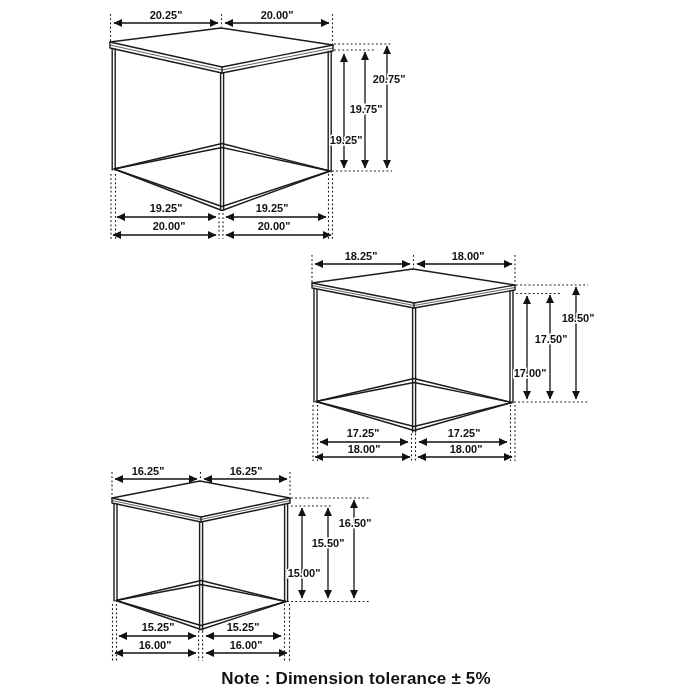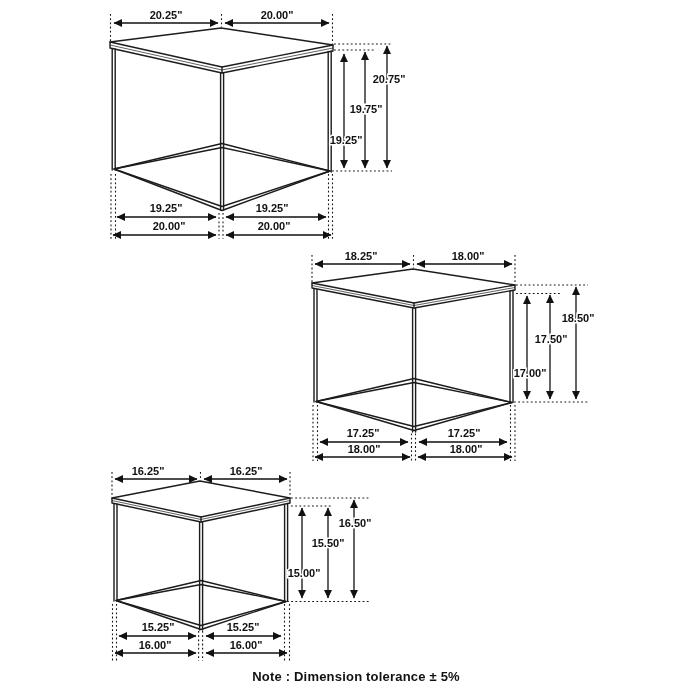--- a/index.html
+++ b/index.html
@@ -24,21 +24,21 @@
     text-anchor: middle;
     paint-order: stroke fill;
     stroke: #ffffff;
     stroke-width: 3px;
   }
   .note {
     position: absolute;
     left: 12px; right: 0;
     top: 669px;
     text-align: center;
-    font-size: 13px;
+    font-size: 17px;
     font-weight: 700;
     color: #111111;
     letter-spacing: 0.2px;
   }
 </style>
 </head>
 <body>
 
 <div class="canvas">
   <svg width="700" height="700" viewBox="0 0 700 700">

